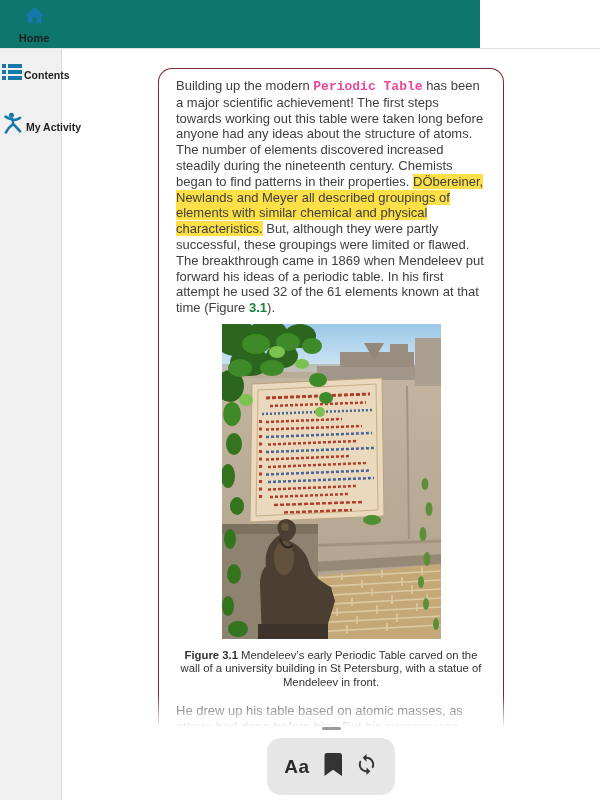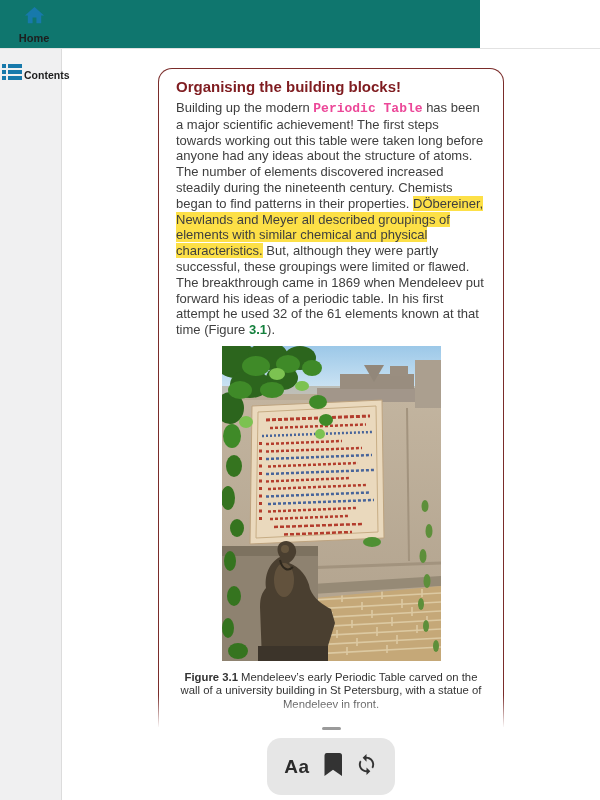--- a/index.html
+++ b/index.html
@@ -81,26 +81,38 @@
           <rect x="2" y="3" width="4" height="4"></rect>
             <rect x="8" y="3" width="14" height="4"></rect>
           <rect x="2" y="9" width="4" height="4"></rect>
             <rect x="8" y="9" width="14" height="4"></rect>
           <rect x="2" y="15" width="4" height="4"></rect>
             <rect x="8" y="15" width="14" height="4"></rect>
         </svg>
       </span>
       <span class="lbl">Contents</span>
     </div>
+    <div class="sb-item">
+      <span>
+        <svg width="26" height="25" viewBox="0 0 24 24" fill="none" stroke="#1779ab" stroke-width="2.5" stroke-linecap="round">
+          <circle cx="10.5" cy="4" r="2.4" fill="#1779ab" stroke="none"></circle>
+          <path d="M11 7.4 C12.2 9.5 12.3 10.8 12 12.6"></path>
+          <path d="M11 8 C9 7.6 6.8 6.8 4.8 5.4"></path>
+          <path d="M12 8.6 C14.3 8.6 16.6 8 18.8 6.6"></path>
+          <path d="M12 12.6 C10 14 7.6 15.6 5.2 20.6"></path>
+          <path d="M12 12.6 C14.6 14.4 16.4 17 18.8 19.6"></path>
+        </svg>
+      </span>
+      <span class="lbl">My Activity</span>
+    </div>
   </div>
 
   <div class="main">
 
     <div class="card">
-      <div class="heading">Organising the building blocks!</div>
 
       <p class="bodytext"><span class="sg-plain">Building up the modern </span><span class="sg-bold-maroon">Periodic Table</span><span class="sg-plain"> has been a major scientific achievement! The first steps towards working out this table were taken long before anyone had any ideas about the structure of atoms. The number of elements discovered increased steadily during the nineteenth century. Chemists began to find patterns in their properties. </span><span class="sg-highlight">DÖbereiner, Newlands and Meyer all described groupings of elements with similar chemical and physical characteristics.</span><span class="sg-plain"> But, although they were partly successful, these groupings were limited or flawed. The breakthrough came in 1869 when Mendeleev put forward his ideas of a periodic table. In his first attempt he used 32 of the 61 elements known at that time (Figure </span><span class="sg-bold">3.1</span><span class="sg-plain">).</span></p>
 
       <figure class="photo">
 
         <svg width="219" height="315" viewBox="0 0 219 315">
           <defs>
             <linearGradient id="wallg" x1="0" y1="0" x2="0" y2="1">
               <stop offset="0" stop-color="#c6b8a3"></stop>
                 <stop offset="1" stop-color="#afa08b"></stop>

